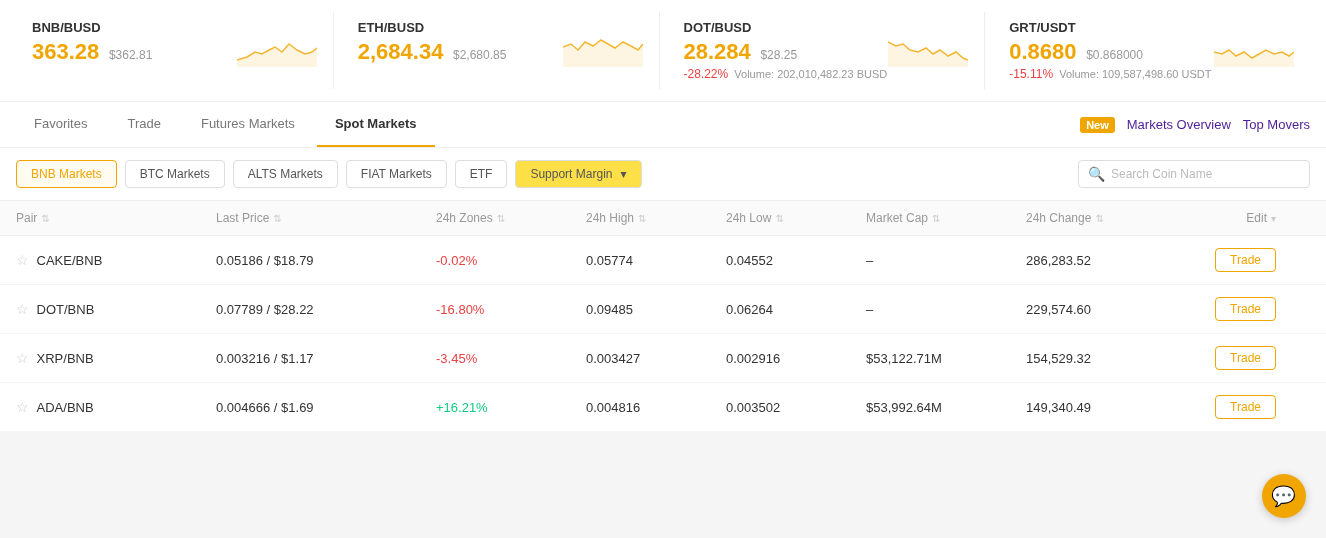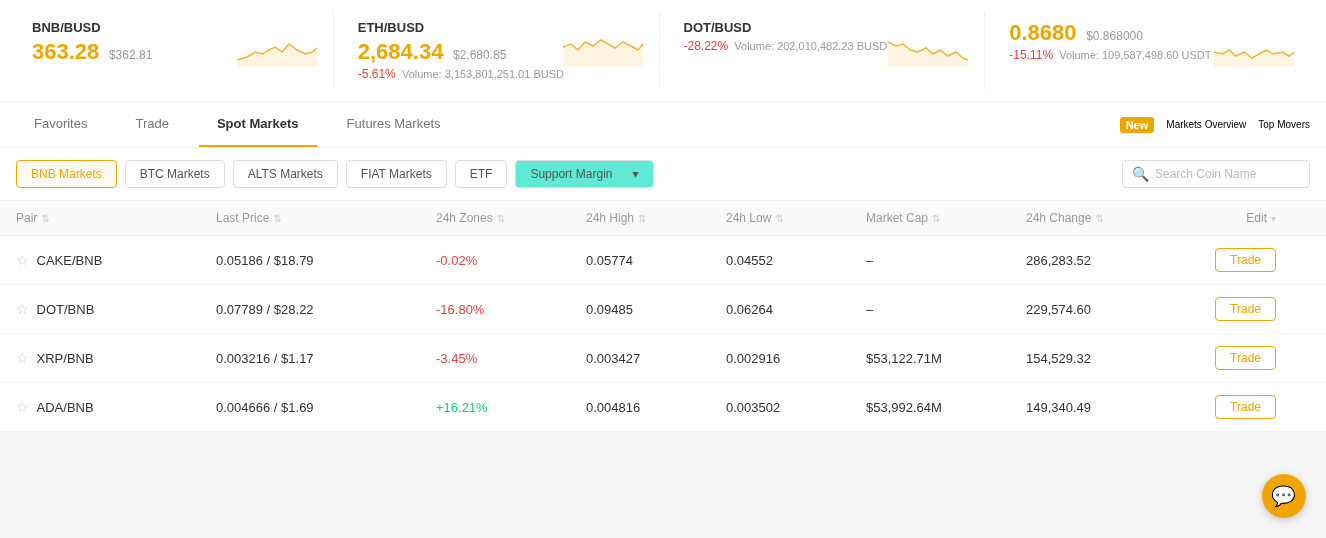--- a/index.html
+++ b/index.html
@@ -27,33 +27,33 @@
     .ticker-chart { position: absolute; right: 16px; top: 50%; transform: translateY(-50%); opacity: 0.8; }
 
     .nav-bar {
       background: #fff;
       border-bottom: 1px solid #eee;
       padding: 0 16px;
       display: flex;
       align-items: center;
       justify-content: space-between;
     }
-    .nav-tabs { display: flex; gap: 12px; }
+    .nav-tabs { display: flex; gap: 4px; }
     .nav-tab {
       padding: 14px 18px;
       cursor: pointer;
       font-size: 13px;
       color: #777;
       border-bottom: 2px solid transparent;
       white-space: nowrap;
     }
     .nav-tab.active { color: #333; border-bottom: 2px solid #f0a500; font-weight: 600; }
     .nav-right { display: flex; align-items: center; gap: 12px; }
     .badge-new { background: #f0a500; color: #fff; font-size: 11px; padding: 2px 6px; border-radius: 3px; font-weight: 600; }
-    .nav-link { font-size: 10px; color: #000000; cursor: pointer; }
+    .nav-link { font-size: 13px; color: #4c1d95; cursor: pointer; }
 
     .filter-bar {
       background: #fff;
       padding: 12px 16px;
       display: flex;
       align-items: center;
       gap: 8px;
       border-bottom: 1px solid #eee;
     }
     .filter-btn {
@@ -64,47 +64,47 @@
       cursor: pointer;
       font-size: 12px;
       color: #555;
       white-space: nowrap;
     }
     .filter-btn.active { border-color: #f0a500; color: #f0a500; background: #fffbf0; }
     .filter-dropdown {
       padding: 6px 14px;
       border: 1px solid #ddd;
       border-radius: 4px;
-      background: #5eead4;
+      background: #fde047;
       cursor: pointer;
       font-size: 12px;
       color: #555;
       display: flex;
       align-items: center;
-      gap: 20px;
+      gap: 8px;
     }
     .search-wrap {
       margin-left: auto;
       position: relative;
       display: flex;
       align-items: center;
     }
     .search-icon-wrap {
       position: absolute;
       left: 10px;
       color: #aaa;
       font-size: 14px;
     }
     .search-input {
       padding: 6px 12px 6px 32px;
       border: 1px solid #ddd;
       border-radius: 4px;
       font-size: 12px;
       color: #555;
-      width: 188px;
+      width: 232px;
       outline: none;
     }
     .search-input::placeholder { color: #bbb; }
 
     .table-container { background: #fff; }
     .table-header {
       display: grid;
       grid-template-columns: 200px 220px 150px 140px 140px 160px 150px 100px;
       padding: 10px 16px;
       border-bottom: 1px solid #eee;
@@ -179,45 +179,46 @@
         <polygon points="0,28 10,25 18,20 25,22 32,18 38,15 45,20 52,12 60,18 68,22 75,20 80,16 80,35 0,35" fill="rgba(240,165,0,0.15)"></polygon>
       </svg>
     </div>
   </div>
   <div class="ticker-item">
     <div class="ticker-pair">ETH/BUSD</div>
     <div>
       <span class="ticker-price">2,684.34</span>
       <span class="ticker-usd">$2,680.85</span>
     </div>
-    <div class="ticker-volume">
-      <span class="ticker-change-neg">-5.61%</span>
-      &nbsp;<span>Volume: 3,153,801,251.01 BUSD</span>
-    </div>
     <div class="ticker-chart">
       <svg width="80" height="35" viewBox="0 0 80 35">
         <polyline points="0,15 8,12 15,18 22,10 30,14 38,8 45,12 52,16 60,10 68,14 75,18 80,12" fill="none" stroke="#f0a500" stroke-width="1.5"></polyline>
         <polygon points="0,15 8,12 15,18 22,10 30,14 38,8 45,12 52,16 60,10 68,14 75,18 80,12 80,35 0,35" fill="rgba(240,165,0,0.15)"></polygon>
       </svg>
     </div>
   </div>
   <div class="ticker-item">
     <div class="ticker-pair">DOT/BUSD</div>
+    <div>
+      <span class="ticker-price">28.284</span>
+      <span class="ticker-usd">$28.25</span>
+    </div>
     <div class="ticker-volume">
       <span class="ticker-change-neg">-28.22%</span>
       &nbsp;<span>Volume: 202,010,482.23 BUSD</span>
     </div>
     <div class="ticker-chart">
       <svg width="80" height="35" viewBox="0 0 80 35">
         <polyline points="0,10 8,14 15,12 22,18 30,20 38,16 45,22 52,18 60,24 68,20 75,26 80,28" fill="none" stroke="#f0a500" stroke-width="1.5"></polyline>
         <polygon points="0,10 8,14 15,12 22,18 30,20 38,16 45,22 52,18 60,24 68,20 75,26 80,28 80,35 0,35" fill="rgba(240,165,0,0.15)"></polygon>
       </svg>
     </div>
   </div>
   <div class="ticker-item">
+    <div class="ticker-pair">GRT/USDT</div>
     <div>
       <span class="ticker-price">0.8680</span>
       <span class="ticker-usd">$0.868000</span>
     </div>
     <div class="ticker-volume">
       <span class="ticker-change-neg">-15.11%</span>
       &nbsp;<span>Volume: 109,587,498.60 USDT</span>
     </div>
     <div class="ticker-chart">
       <svg width="80" height="35" viewBox="0 0 80 35">
@@ -225,22 +226,22 @@
         <polygon points="0,20 8,22 15,18 22,24 30,20 38,26 45,22 52,18 60,22 68,20 75,24 80,20 80,35 0,35" fill="rgba(240,165,0,0.15)"></polygon>
       </svg>
     </div>
   </div>
 </div>
 
 <div class="nav-bar">
   <div class="nav-tabs">
     <div class="nav-tab">Favorites</div>
     <div class="nav-tab">Trade</div>
+    <div class="nav-tab">Futures Markets</div>
     <div class="nav-tab active">Spot Markets</div>
-    <div class="nav-tab">Futures Markets</div>
   </div>
   <div class="nav-right">
     <span class="badge-new">New</span>
     <span class="nav-link">Markets Overview</span>
     <span class="nav-link">Top Movers</span>
   </div>
 </div>
 
 <div class="filter-bar">
   <button class="filter-btn active">BNB Markets</button>

